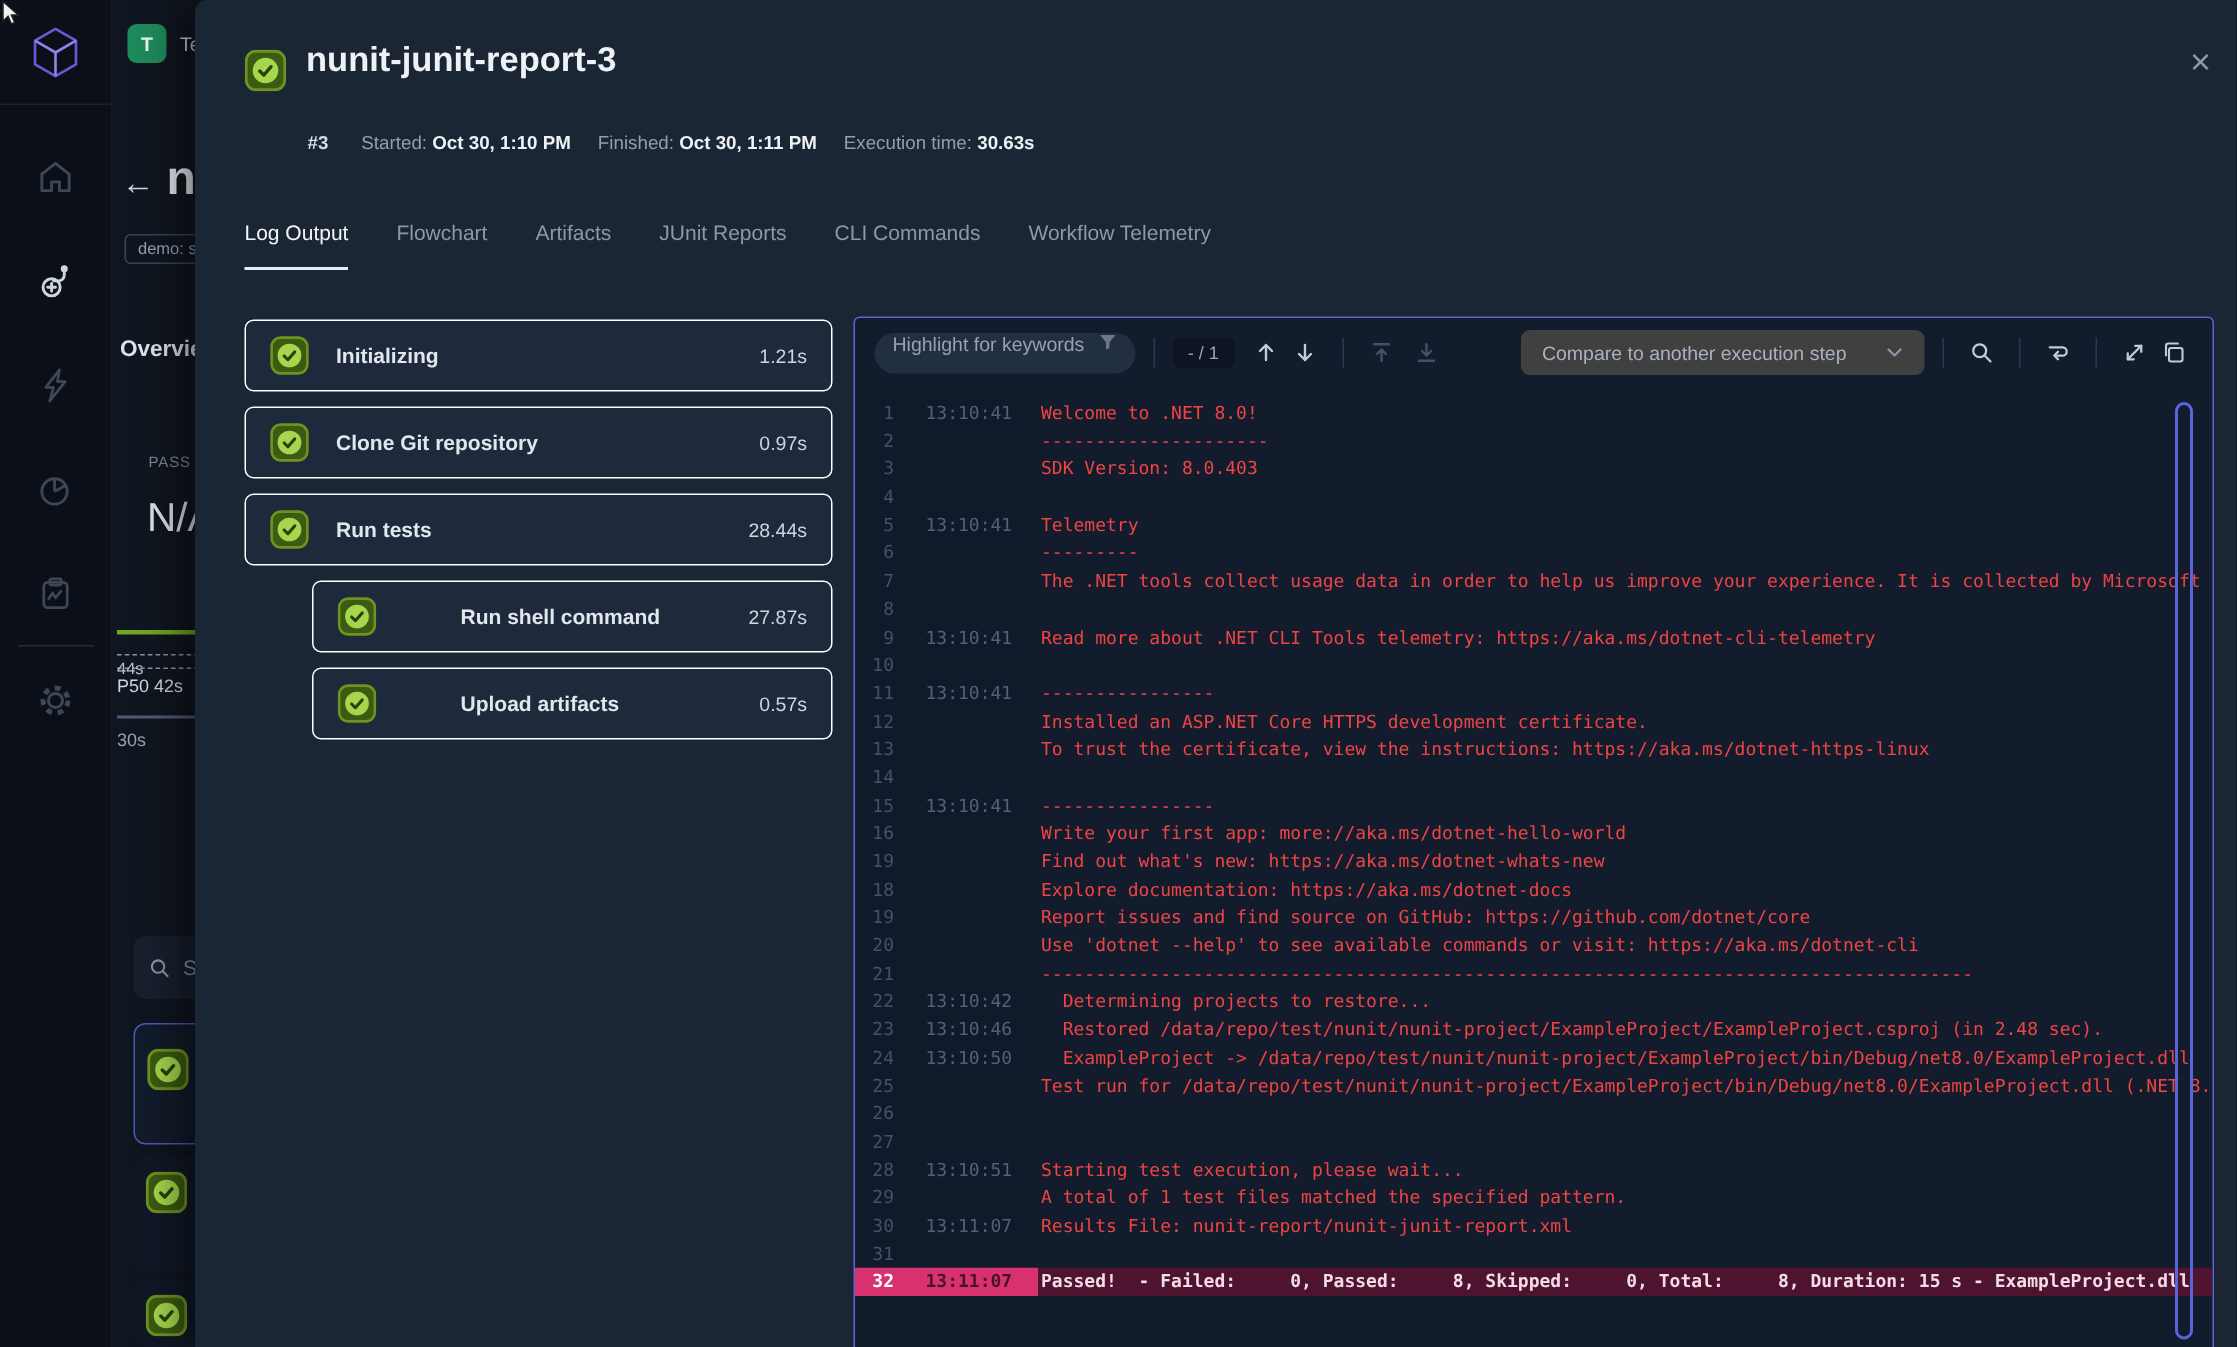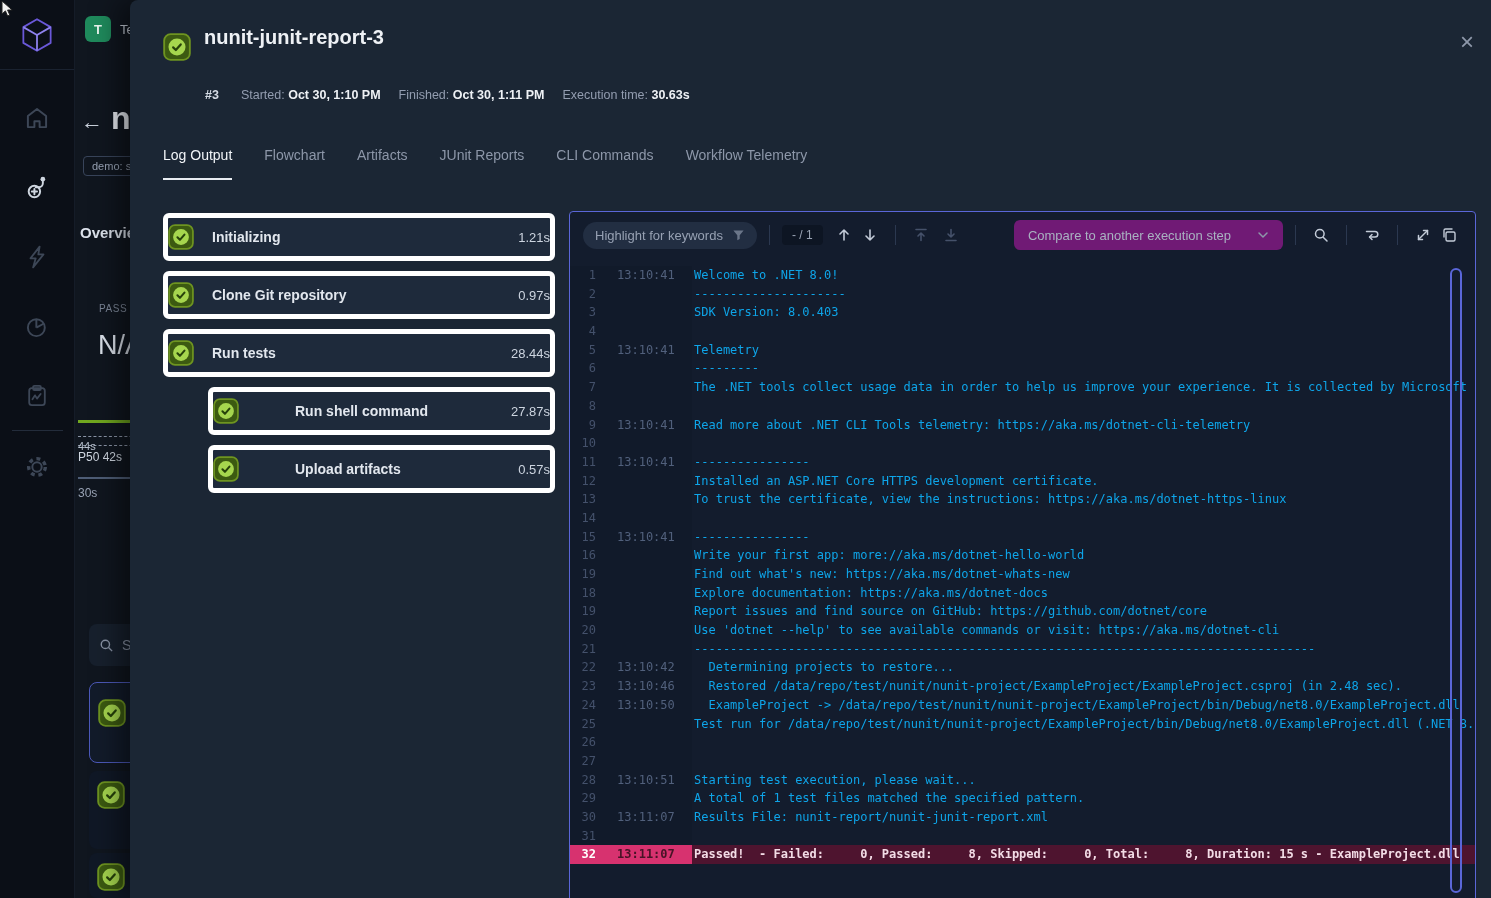--- a/index.html
+++ b/index.html
@@ -43,61 +43,61 @@
   .bg-item.sel { border:1px solid #4c59b9; background:#121b2a; }
   .bg-item .check { position:absolute; left:8px; width:28px; height:28px; }
 
   
   .check svg { width:100%; height:100%; display:block; }
 
   
   .modal { position:absolute; left:130px; top:0; width:1361px; height:898px; background:#1b2634;
     border-top-left-radius:8px; box-shadow:-10px 0 28px rgba(0,0,0,.5); }
   .m-status { position:absolute; left:33px; top:33px; width:28px; height:28px; }
-  .m-title { position:absolute; left:74px; top:26px; font-size:20px; font-weight:700; color:#eef1f5; }
+  .m-title { position:absolute; left:74px; top:26px; font-size:23px; font-weight:700; color:#eef1f5; }
   .m-close { position:absolute; right:17px; top:30px; font-size:24px; color:#8d97a9; cursor:pointer; line-height:1; }
   .m-meta { position:absolute; left:75px; top:88px; display:flex; align-items:baseline; gap:18px; font-size:12.5px; color:#939db0; }
   .m-meta .num { color:#d6dce5; font-weight:700; margin-right:4px; }
   .m-meta b { color:#eef1f5; font-weight:700; }
   .tabs { position:absolute; left:33px; top:147px; display:flex; gap:32px; }
   .tab { font-size:14px; color:#8d97a9; padding-bottom:15px; cursor:pointer; white-space:nowrap; }
   .tab.active { color:#f2f5f8; font-weight:400; border-bottom:2.5px solid #e8ecf1; }
 
   
   .steps { position:absolute; left:33px; top:213px; width:392px; }
-  .step { position:relative; height:48px; margin-bottom:10px; background:#1e2a3b; border:5px solid #ffffff;
-    border-radius:6px; display:flex; align-items:center; padding:0 0; cursor:pointer; }
+  .step { position:relative; height:48px; margin-bottom:10px; background:#1e2a3b; border:1px solid #ffffff;
+    border-radius:6px; display:flex; align-items:center; padding:0 16px; cursor:pointer; }
   .step.nested { margin-left:45px;gap:38px; }
   .step .check { width:26px; height:26px; flex:none; }
   .step-label { margin-left:18px; font-size:14px; font-weight:600; color:#e2e7ee; flex:1; }
   .step-dur { font-size:13px; color:#ccd4df; }
 
   
   .logpanel { position:absolute; left:439px; top:211px; width:907px; bottom:-4px;
     background:#131c2d; border:1.5px solid #5a66d8; border-radius:4px; overflow:hidden; }
   .ltoolbar { height:46px; display:flex; align-items:center; padding:0 13px; }
-  .pill { background:#222e42; border-radius:14px; height:27px; display:flex; align-items:center; gap:9px;
+  .pill { background:#222e42; border-radius:14px; height:27px; display:flex; gap:9px;
     padding:0 12px; font-size:13px; color:#97a1b3; cursor:pointer; white-space:nowrap; }
   .pill svg { width:13px; height:13px; color:#6b7689; }
   .tsep { width:1px; height:20px; background:#2b3850; margin:0 12px; flex:none; }
   .counter { background:#0d1523; border-radius:4px; padding:3px 10px; font-size:12px; color:#9aa4b5; white-space:pre; }
   .tbtn { width:26px; height:26px; display:flex; align-items:center; justify-content:center; color:#c3cbd8; cursor:pointer; flex:none; }
   .tbtn svg { width:16px; height:16px; }
   .tbtn.dim { color:#45516a; }
   .tright { margin-left:auto; display:flex; align-items:center; }
-  .compare { background:#701a75; border-radius:6px; height:30px; display:flex; align-items:center; gap:26px;
+  .compare { background:#404040; border-radius:6px; height:30px; display:flex; align-items:center; gap:26px;
     padding:0 14px; font-size:13px; color:#a9b2c1; cursor:pointer; white-space:nowrap;margin-left:24px; }
   .compare svg { width:12px; height:12px; color:#8d97a9; }
 
   .loglines { padding-top:8px; font-family:"DejaVu Sans Mono", monospace; font-size:12px; }
   .lrow { display:flex; height:18.7px; line-height:18.7px; white-space:pre; overflow:hidden; }
   .gut { display:flex; flex:none; width:122px; background:#111a2a; }
   .lnum { width:26px; text-align:right; color:#44516b; flex:none; }
   .lts { width:96px; padding-left:21px; color:#51607c; flex:none; }
-  .ltext { flex:1; color:#0ea5e9; padding-left:2px; overflow:hidden; }
+  .ltext { flex:1; color:#ef4444; padding-left:2px; overflow:hidden; }
   .lrow.hl .gut { background:#d7326f; }
   .lrow.hl .lnum { color:#ffffff; font-weight:700; }
   .lrow.hl .lts { color:#471326; font-weight:700; }
   .lrow.hl .ltext { background:#4e142f; color:#f3dce6;font-weight:bold; }
   .scrollthumb { position:absolute; right:13px; top:56px; bottom:8px; width:12px;
     border:2px solid #5a66d8; border-radius:7px; cursor:grab; }
 
   .cursor { position:absolute; left:1px; top:0; width:16px; height:18px; z-index:50; pointer-events:none; }
 </style>
 </head>

